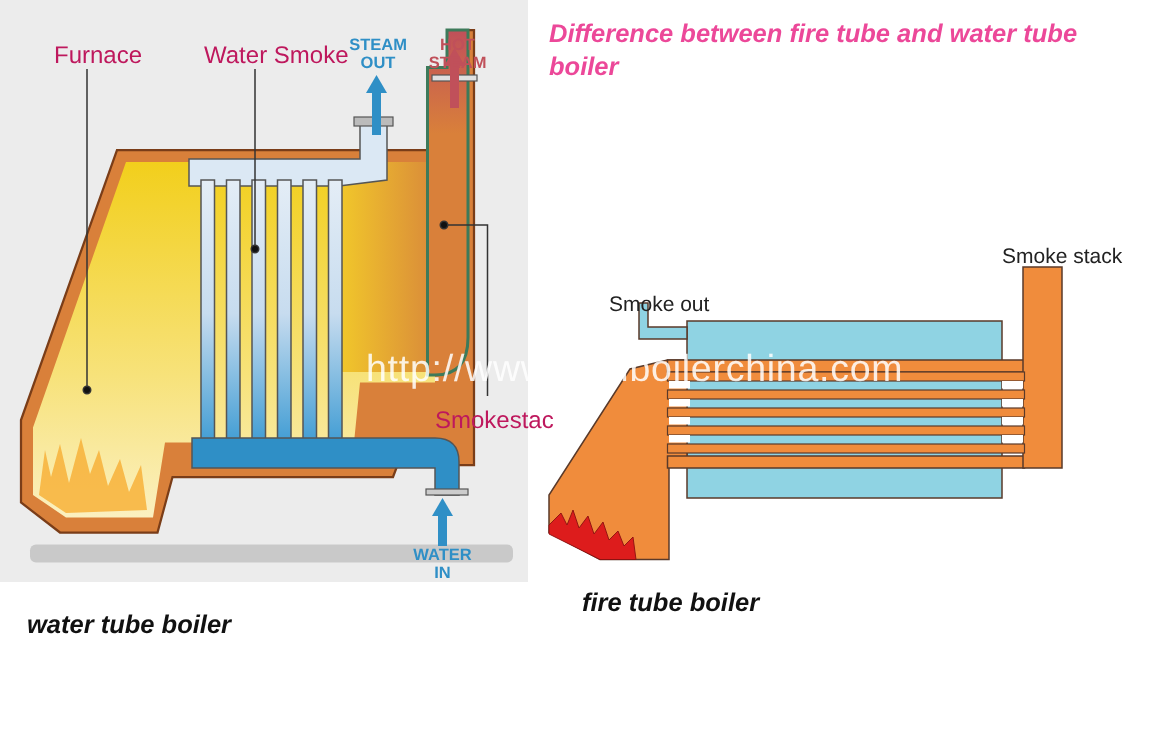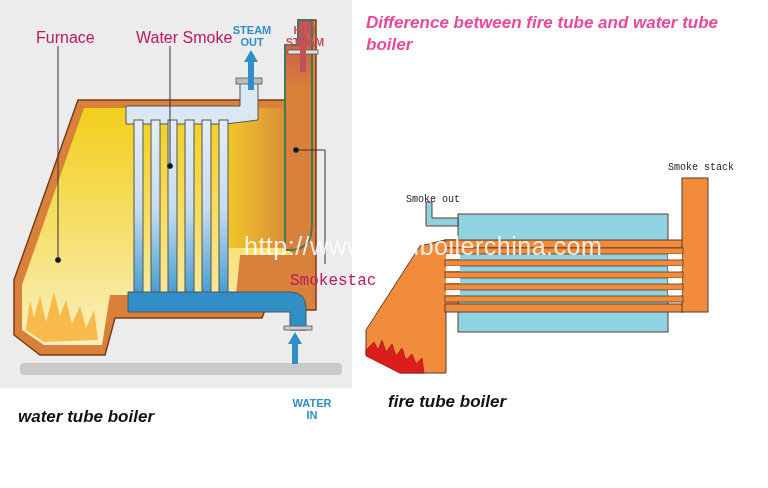--- a/index.html
+++ b/index.html
@@ -6,21 +6,21 @@
   body{width:768px;height:488px;position:relative;overflow:hidden;font-family:"Liberation Sans",sans-serif;}
   .abs{position:absolute;}
   #wt-panel{left:0;top:0;width:352px;height:388px;background:#ececec;}
   #wt-svg{left:0;top:0;}
   #ft-svg{left:360px;top:150px;}
   .lbl-small{font-size:16px;color:#be185d;white-space:nowrap;text-align:center;}
   .lbl-blue{font-size:11px;font-weight:bold;color:#2f8fc6;text-align:center;line-height:12px;font-family:"Liberation Sans Narrow","Liberation Sans",sans-serif;}
   .lbl-red{font-size:11px;font-weight:bold;color:#c0505a;text-align:center;line-height:12px;}
   .title{font-size:17px;font-weight:bold;font-style:italic;color:#ec4899;line-height:22px;}
   .caption{font-size:17px;font-weight:bold;font-style:italic;color:#111;white-space:nowrap;}
-  .ft-lbl{font-size:10px;color:#222;white-space:nowrap;font-family:Liberation Mono, monospace;}
+  .ft-lbl{font-size:14px;color:#222;white-space:nowrap;}
   .watermark{font-size:25px;color:rgba(255,255,255,0.85);white-space:nowrap;letter-spacing:0.5px;}
 </style>
 </head>
 <body>
 
 <div id="wt-panel" class="abs"></div>
 
 <svg id="wt-svg" class="abs" width="360" height="400">
   <defs>
     <linearGradient id="furnaceGrad" x1="0" y1="0" x2="0" y2="1">
@@ -100,22 +100,22 @@
 <div class="abs lbl-small" style="left:36px;top:29px;">Furnace</div>
 <div class="abs lbl-small" style="left:136px;top:29px;">Water Smoke</div>
 <div class="abs lbl-blue" style="left:230px;top:24px;width:44px;">
   <div>STEAM</div>
   <div>OUT</div>
 </div>
 <div class="abs lbl-red" style="left:282px;top:24px;width:46px;">
   <div>HOT</div>
   <div>STEAM</div>
 </div>
-<div class="abs lbl-small" style="left:290px;top:272px;font-family:Liberation Mono, monospace;">Smokestac</div>
-<div class="abs lbl-blue" style="left:292px;top:364px;width:40px;margin-top:33px;">
+<div class="abs lbl-small" style="left:290px;top:272px;">Smokestac</div>
+<div class="abs lbl-blue" style="left:275px;top:364px;width:40px;">
   <div>WATER</div>
   <div>IN</div>
 </div>
 
 <div class="abs title" style="left:366px;top:12px;width:390px;">Difference between fire tube and water tube boiler</div>
 
 <svg id="ft-svg" class="abs" width="380" height="240">
 
   <rect x="98" y="64" width="210" height="118" fill="#8fd3e3" stroke="#5a3a2a" stroke-width="1"></rect>
 

